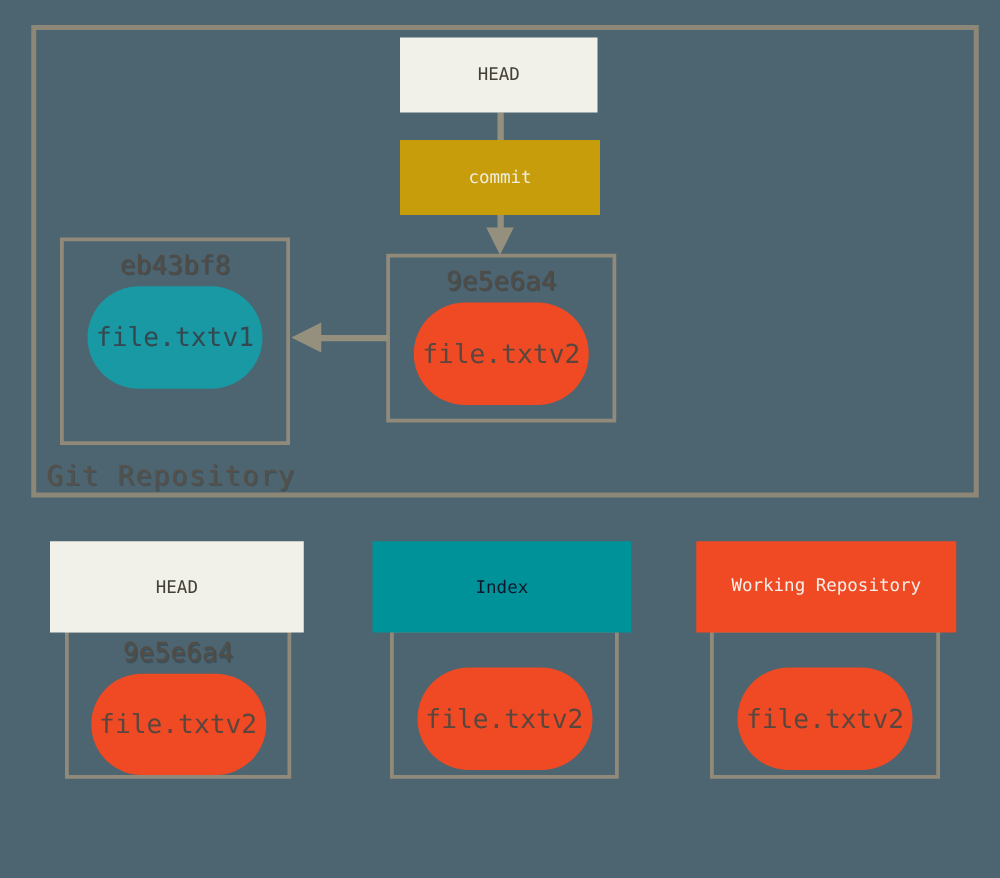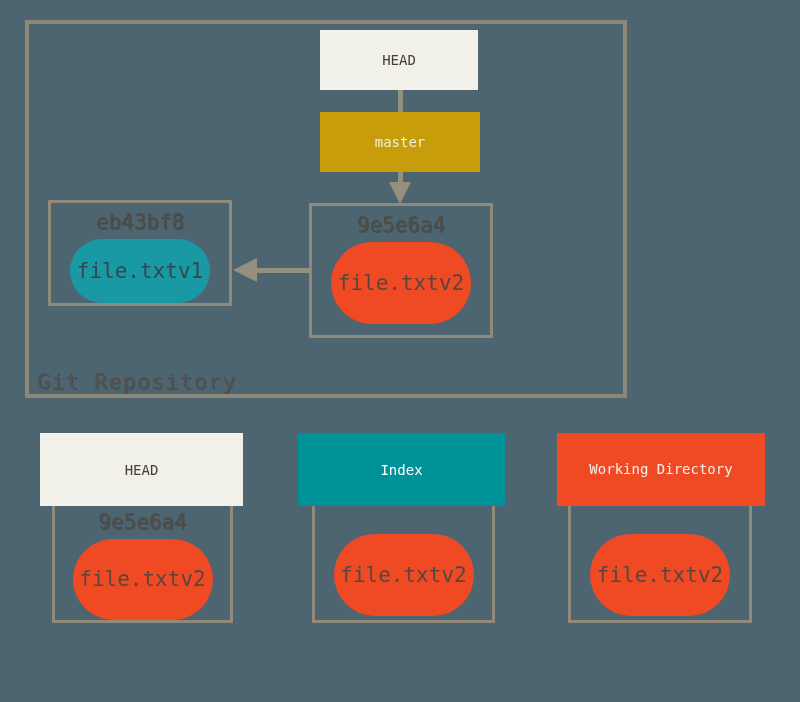--- a/index.html
+++ b/index.html
@@ -11,21 +11,21 @@
     width: 800px;
     height: 702px;
     background: #4D6570;
     overflow: hidden;
   }
 
   
   .repo-container {
     position: absolute;
     left: 25px; top: 20px;
-    width: 602px; height: 378px;
+    width: 758px; height: 378px;
     border: 4px solid #8D8778;
     z-index: 0;
   }
   .repo-label {
     position: absolute;
     left: 8px; bottom: 0px;
     font-size: 22px;
     color: #55504A;
     text-shadow: 1px 1px 0 rgba(0,0,0,0.18);
     letter-spacing: 1px;
@@ -38,33 +38,33 @@
     display: flex;
     align-items: center;
     justify-content: center;
     text-align: center;
     font-size: 14px;
     z-index: 3;
   }
   .head-top      { left: 320px; top: 30px;  width: 158px; height: 60px; background: #F2F1E9; color: #444038; }
   .master-box    { left: 320px; top: 112px; width: 160px; height: 60px; background: #C79D0B; color: #EFEDE2; }
   .head-bottom   { left: 40px;  top: 433px; width: 203px; height: 73px; background: #F2F1E9; color: #444038; }
-  .index-header  { left: 298px; top: 433px; width: 207px; height: 73px; background: #009299; color: #ffffff; }
+  .index-header  { left: 298px; top: 433px; width: 207px; height: 73px; background: #009299; color: #0f172a; }
   .wd-header     { left: 557px; top: 433px; width: 208px; height: 73px; background: #F04A25; color: #F4EFEA; line-height: 1.25; padding: 0 14px; }
 
   
   .snapbox {
     position: absolute;
     border: 3px solid #918A7B;
     display: flex;
     flex-direction: column;
     align-items: center;
     z-index: 1;
   }
-  .commit-left  { left: 48px;  top: 200px; width: 184px; height: 106px; }
+  .commit-left  { left: 48px;  top: 190px; width: 184px; height: 166px; }
   .commit-right { left: 309px; top: 203px; width: 184px; height: 135px; }
   .snap-head    { left: 52px;  top: 503px; width: 181px; height: 120px; }
   .snap-index   { left: 312px; top: 503px; width: 183px; height: 120px; }
   .snap-wd      { left: 568px; top: 503px; width: 184px; height: 120px; }
 
   .hash {
     margin-top: 7px;
     font-size: 21px;
     color: #514C45;
     text-shadow: 1px 1px 0 rgba(0,0,0,0.22);
@@ -127,21 +127,21 @@
     <div class="repo-label">Git Repository</div>
   </div>
 
   <div class="labelbox head-top">
     <span>HEAD</span>
   </div>
 
   <div class="line line-head-master"></div>
 
   <div class="labelbox master-box">
-    <span>master</span>
+    <span>commit</span>
   </div>
 
   <div class="line line-master-commit"></div>
   <div class="arrowhead arrow-down"></div>
 
   <div class="snapbox commit-left">
     <div class="hash">eb43bf8</div>
     <div class="blob blob-teal">
       <span>file.txt</span>
       <span>v1</span>
@@ -174,21 +174,21 @@
     <span>Index</span>
   </div>
   <div class="snapbox snap-index">
     <div class="blob blob-red blob-solo">
       <span>file.txt</span>
       <span>v2</span>
     </div>
   </div>
 
   <div class="labelbox wd-header">
-    <span>Working Directory</span>
+    <span>Working Repository</span>
   </div>
   <div class="snapbox snap-wd">
     <div class="blob blob-red blob-solo">
       <span>file.txt</span>
       <span>v2</span>
     </div>
   </div>
 
 
 </div>

